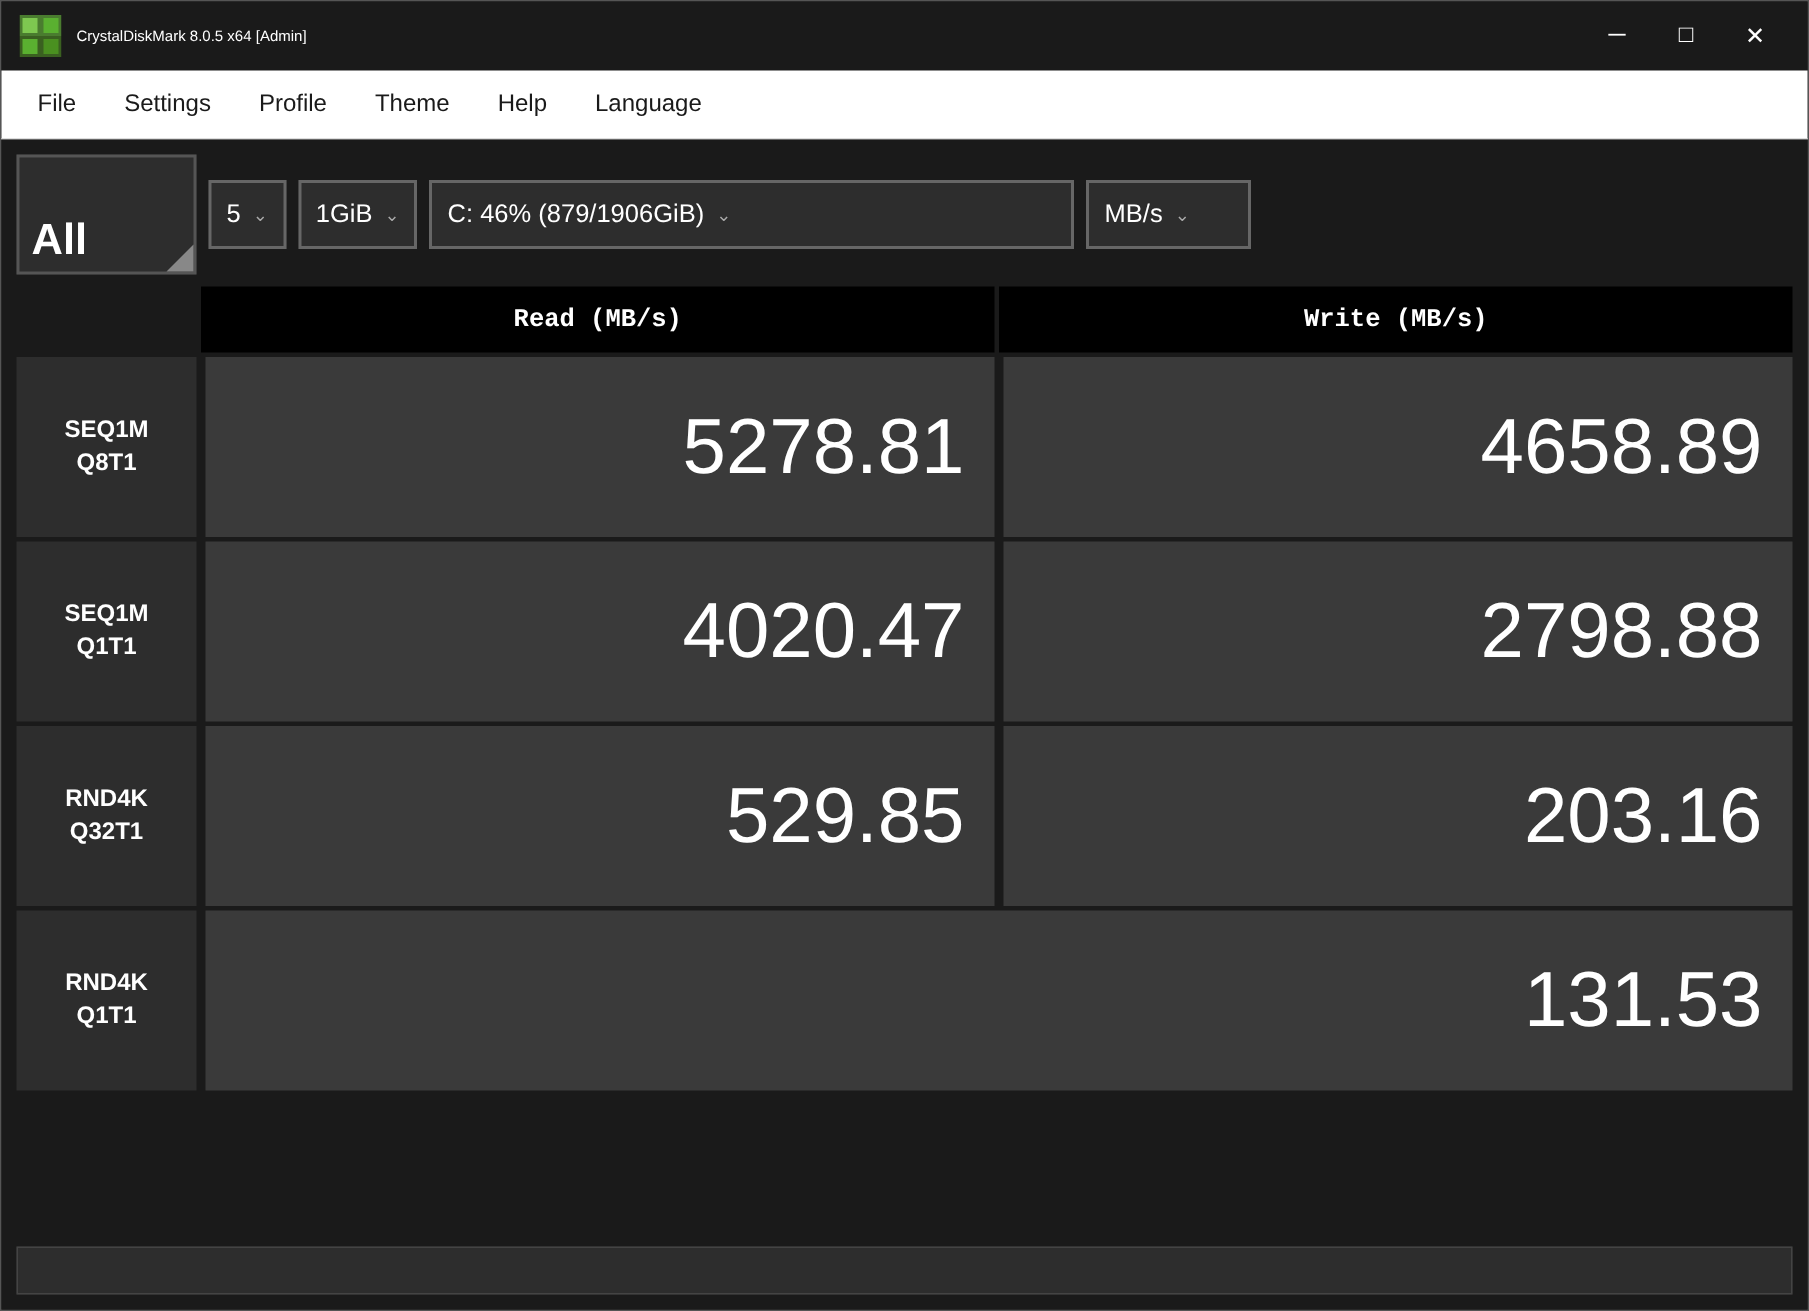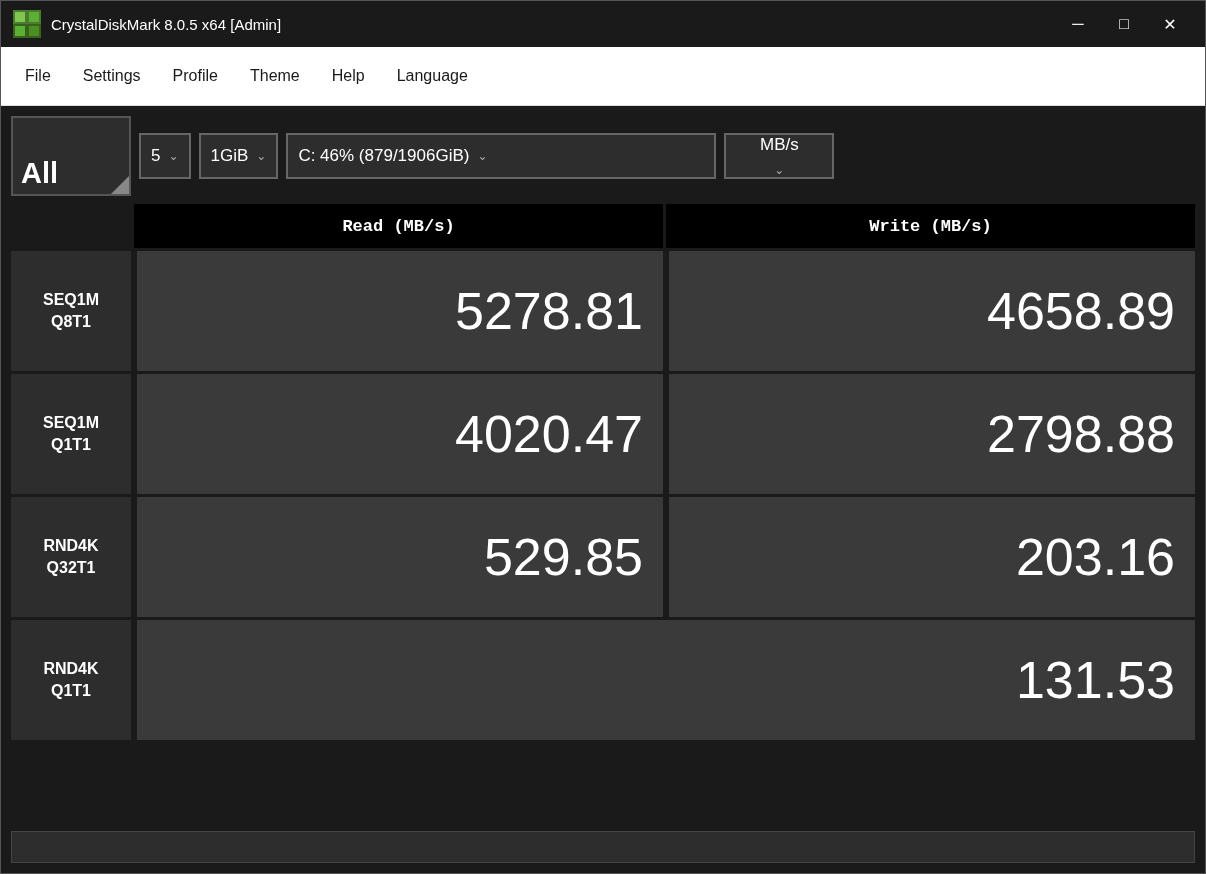--- a/index.html
+++ b/index.html
@@ -41,21 +41,21 @@
       flex-shrink: 0;
     }
 
     .title-bar-icon svg {
       width: 28px;
       height: 28px;
     }
 
     .title-bar-text {
       color: #ffffff;
-      font-size: 15px;
+      font-size: 10px;
       font-weight: 400;
       flex: 1;
     }
 
     .title-bar-controls {
       display: flex;
       gap: 0;
     }
 
     .title-bar-btn {
@@ -67,21 +67,21 @@
       font-size: 16px;
       cursor: pointer;
       display: flex;
       align-items: center;
       justify-content: center;
     }
 
     
     .menu-bar {
       background: #ffffff;
-      height: 59px;
+      height: 46px;
       display: flex;
       align-items: center;
       padding: 0 8px;
       flex-shrink: 0;
       border-bottom: 1px solid #ddd;
     }
 
     .menu-item {
       padding: 8px 16px;
       font-size: 16px;
@@ -153,21 +153,20 @@
       color: #aaa;
     }
 
     .dropdown-wide {
       flex: 1;
       max-width: 430px;
     }
 
     .dropdown-unit {
       min-width: 110px;
-      flex-direction: column;
     }
 
     
     .bench-table {
       flex: 1;
       display: flex;
       flex-direction: column;
       gap: 3px;
     }
 

